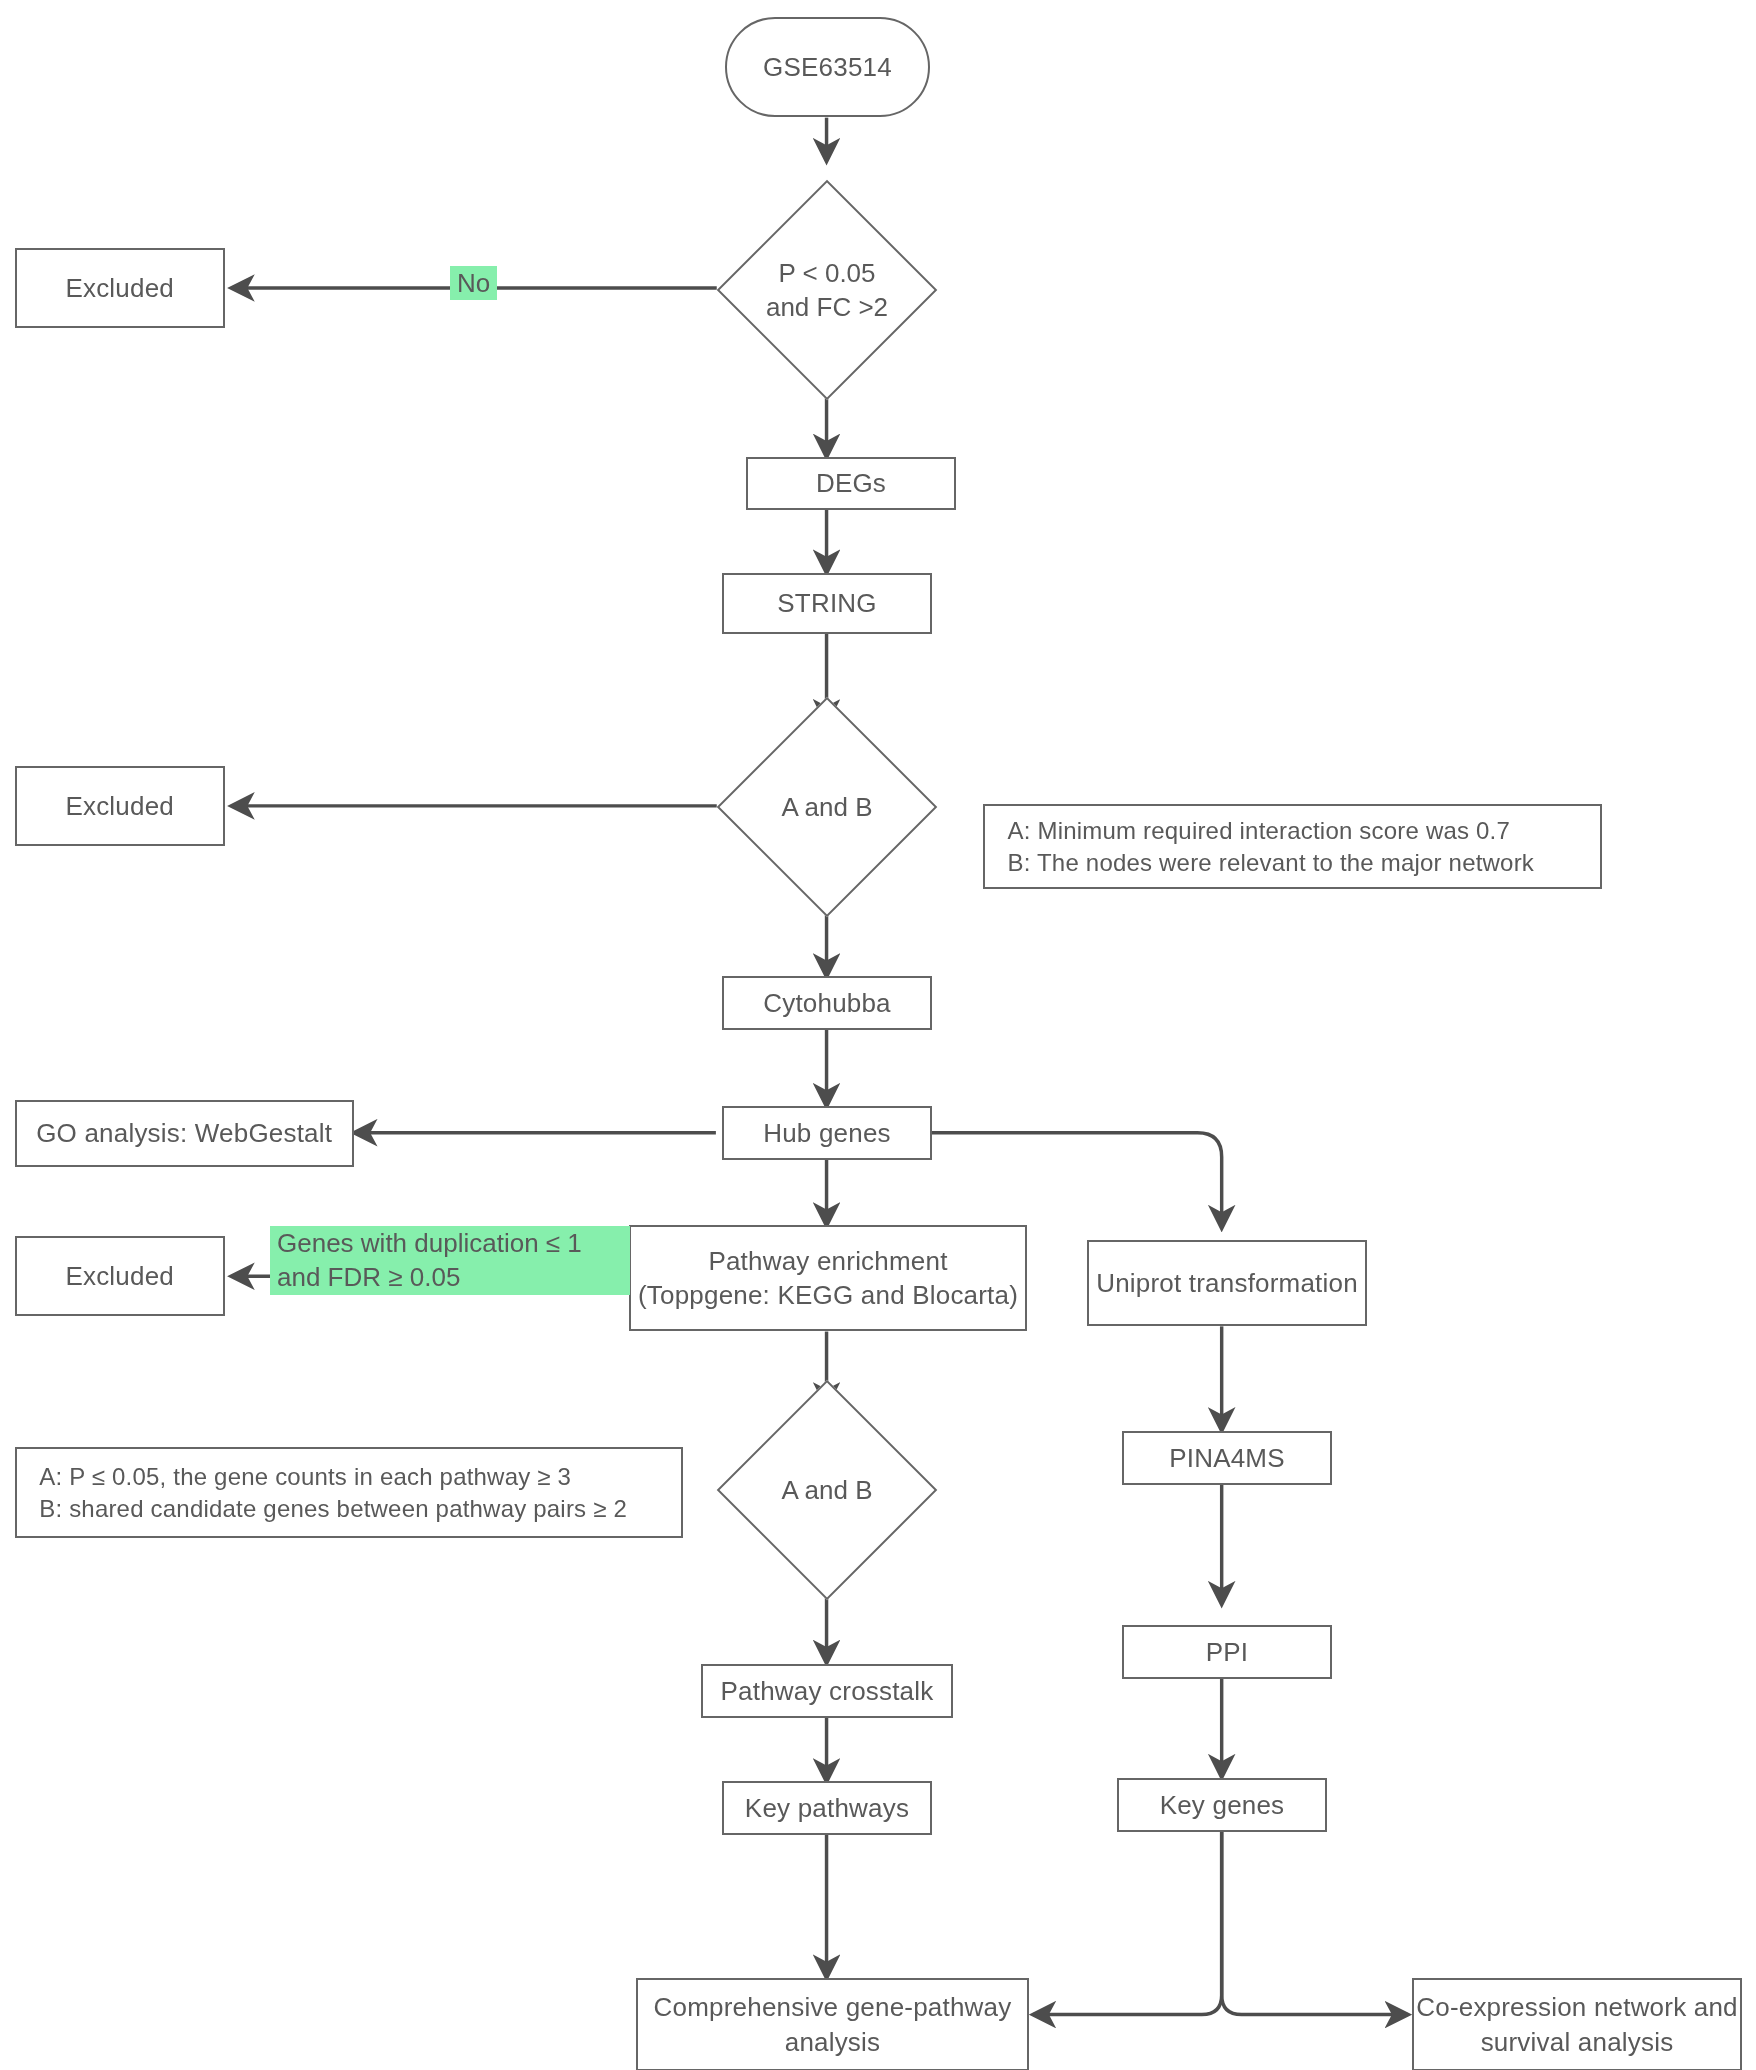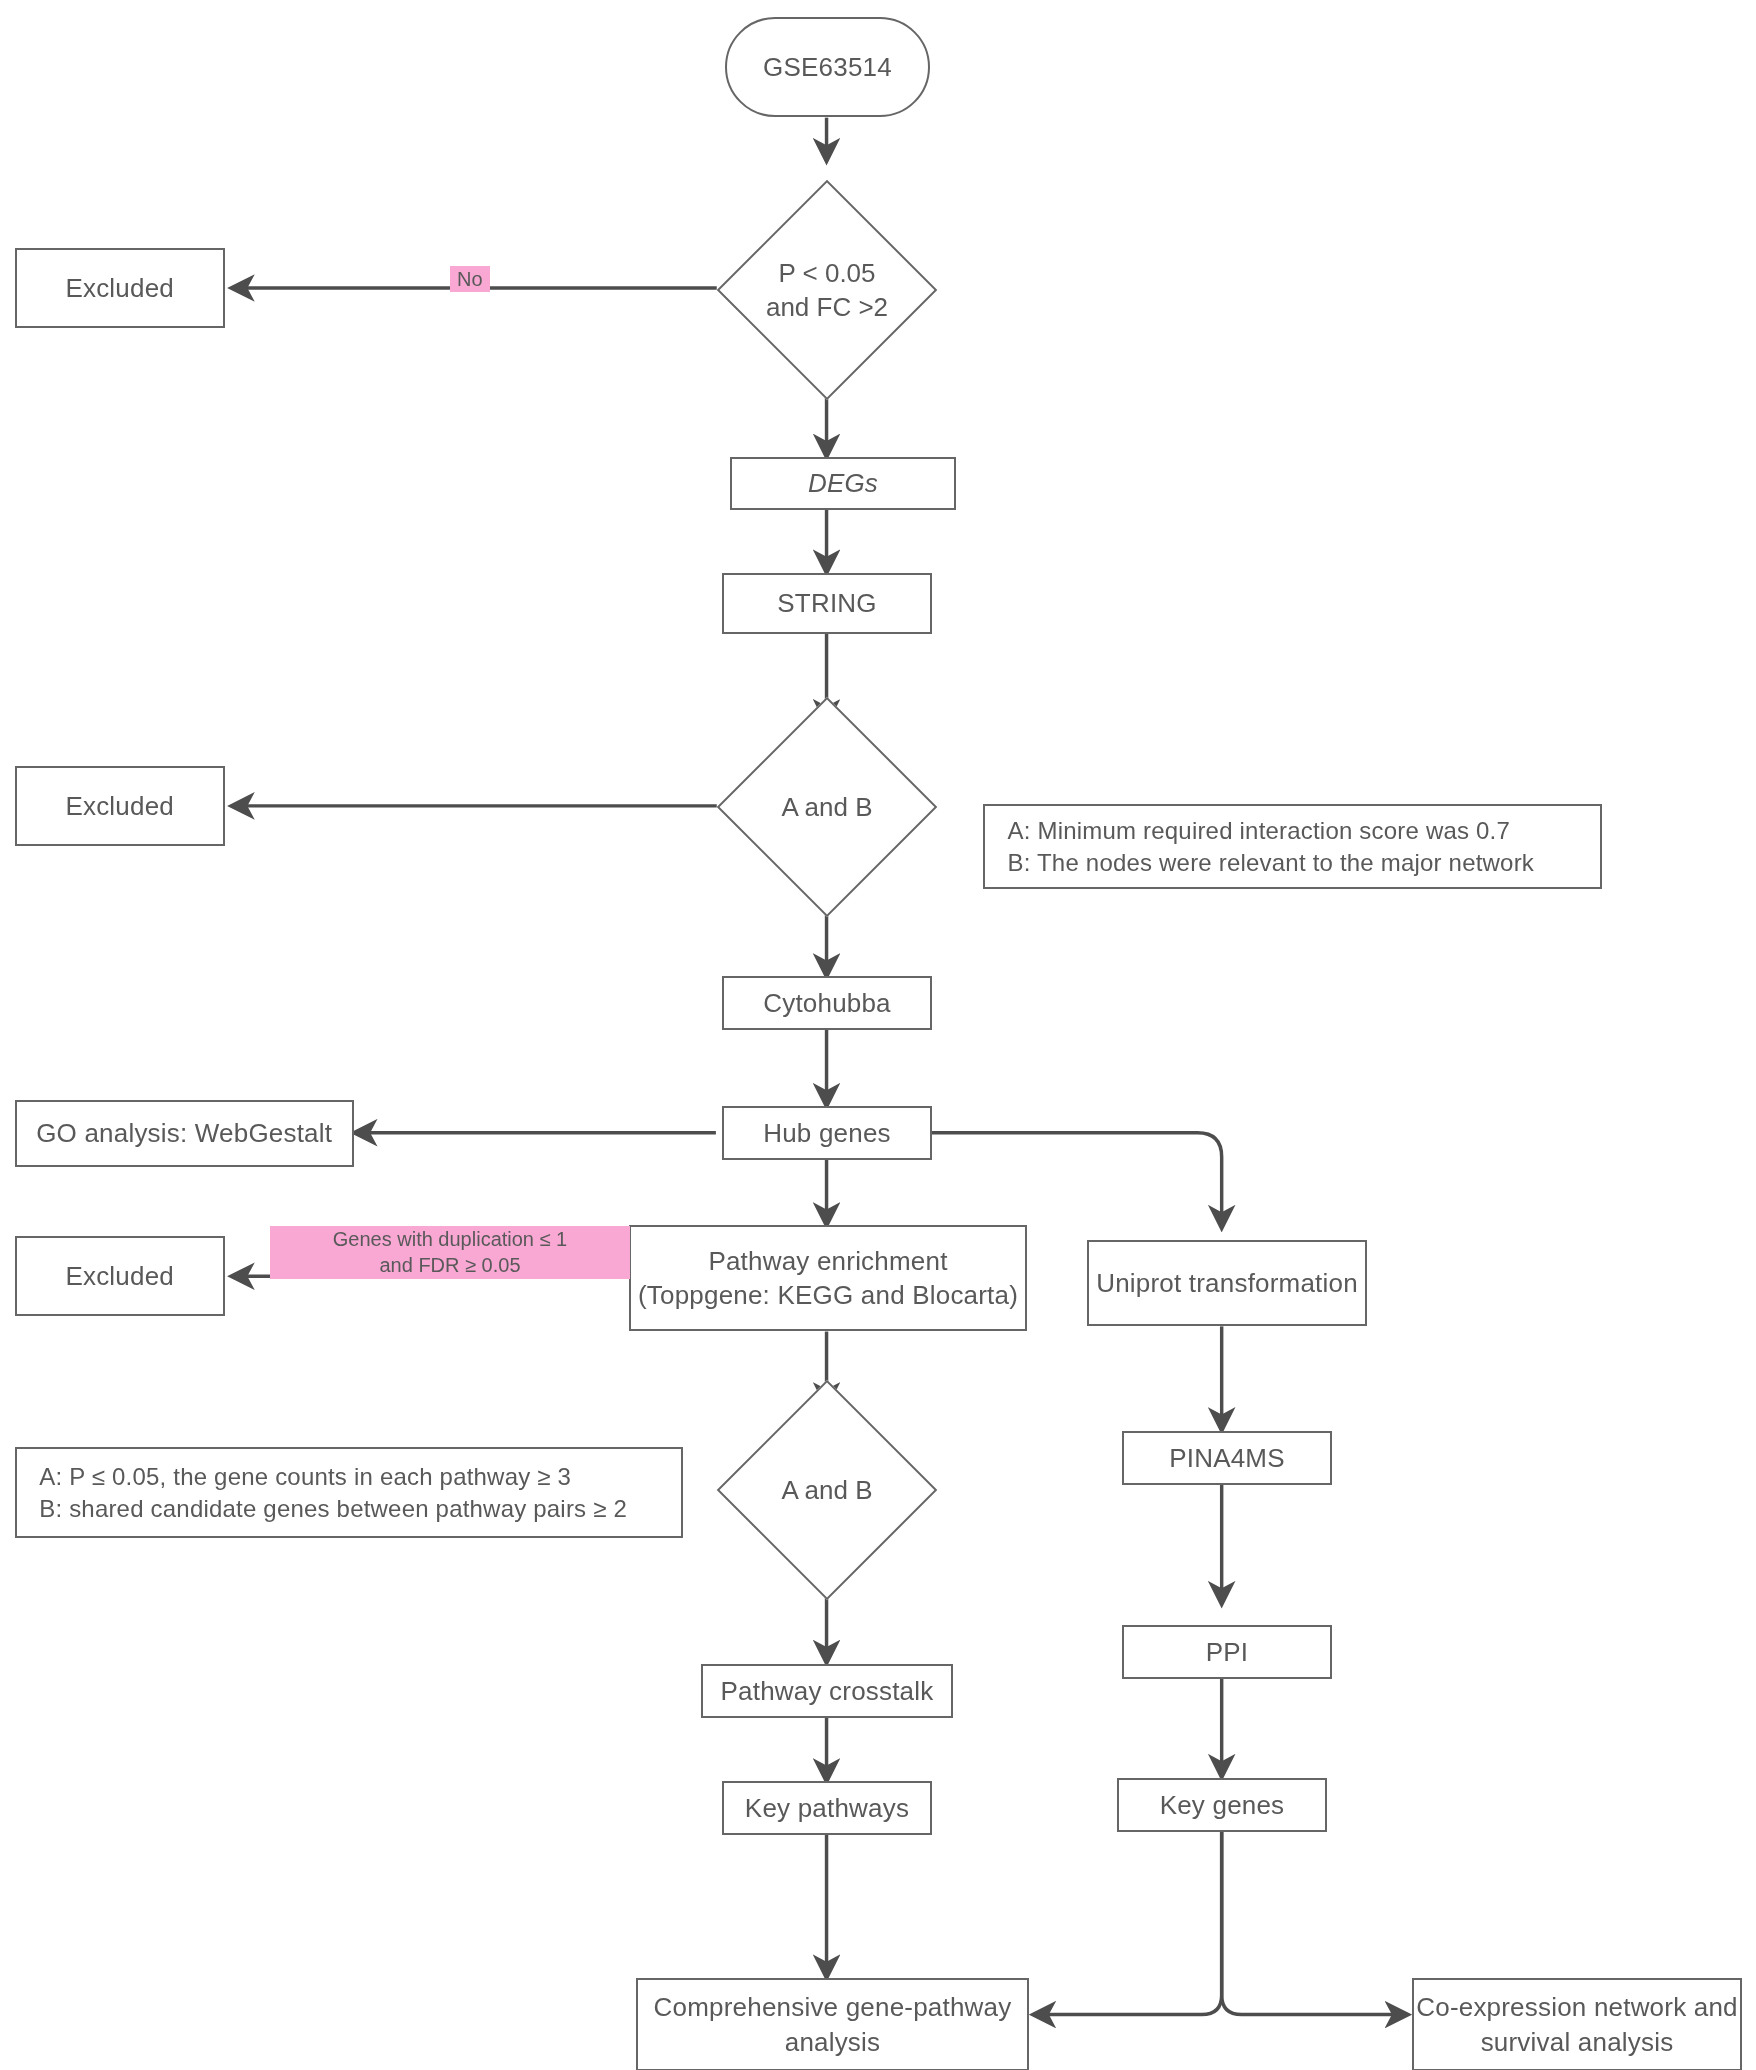--- a/index.html
+++ b/index.html
@@ -79,25 +79,25 @@
     justify-content: center;
     text-align: center;
     font-size: 26px;
     line-height: 1.32;
     color: #595959;
     white-space: pre-line;
   }
   .edge-label {
     position: absolute;
     z-index: 3;
-    background: #f9a8d4;
-    color: #595959;
-    font-size: 20px;
+    background: #86efac;
+    color: #595959;
+    font-size: 26px;
     line-height: 1.32;
-    text-align: center;
+    text-align: left;
     white-space: pre-line;
     padding: 0 7px;
   }
 </style>
 </head>
 <body>
 
 <div id="canvas">
 
   <svg id="edges" viewBox="0 0 2031 2394" xmlns="http://www.w3.org/2000/svg">
@@ -160,21 +160,21 @@
     <div class="dtext">P &lt; 0.05
 and FC &gt;2</div>
   </div>
 
   <div class="edge-label" style="left:450px; top:266px;">No</div>
 
   <div class="node" style="left:14.7px; top:248px; width:210px; height:80px;">
     <span class="lbl">Excluded</span>
   </div>
 
-  <div class="node" style="left:730px; top:457px; width:226px; height:53px;font-style:italic;">
+  <div class="node" style="left:746px; top:457px; width:210px; height:53px;">
     <span class="lbl">DEGs</span>
   </div>
 
   <div class="node" style="left:722px; top:573px; width:210px; height:61px;">
     <span class="lbl">STRING</span>
   </div>
 
   <div class="diamond" style="left:717px; top:697px; width:220px; height:220px;">
     <div class="dshape" style="width:156px; height:156px;"></div>
     <div class="dtext">A and B</div>

